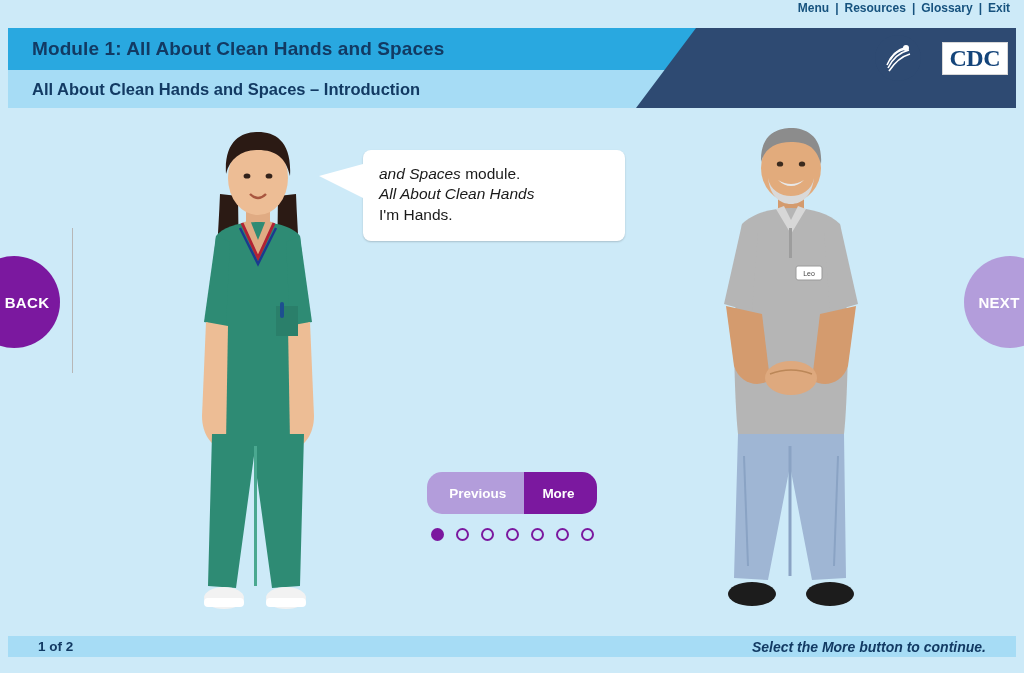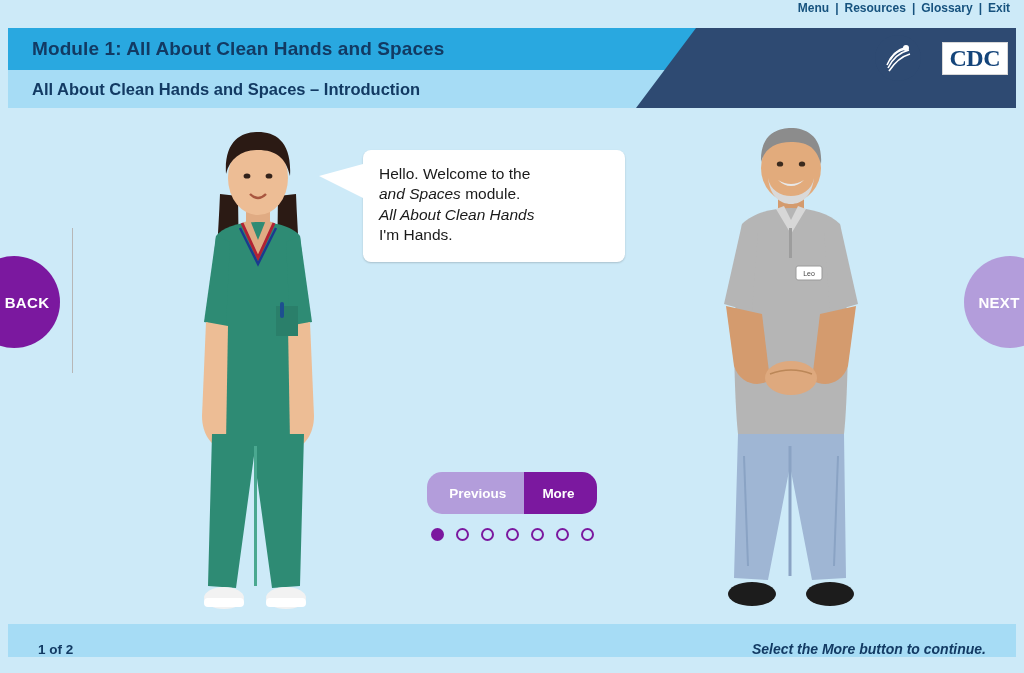--- a/index.html
+++ b/index.html
@@ -264,24 +264,24 @@
   .dot.active {
     background: #7b189f;
   }
 
   
   .footer {
     position: absolute;
     left: 8px;
     right: 8px;
     bottom: 16px;
-    height: 33px;
+    height: 21px;
     background: #a6dcf5;
     display: flex;
-    align-items: flex-end;
+    align-items: center;
     justify-content: space-between;
   }
   .footer .pagecount {
     margin-left: 30px;
     font-size: 13.5px;
     font-weight: bold;
     color: #123a63;
   }
   .footer .hint {
     margin-right: 30px;
@@ -420,21 +420,20 @@
       <path d="M46 340 L50 450" stroke="#8aa3c4" stroke-width="2"></path>
       <path d="M140 340 L136 450" stroke="#8aa3c4" stroke-width="2"></path>
 
       <ellipse cx="54" cy="478" rx="24" ry="12" fill="#1c1c1c"></ellipse>
       <ellipse cx="132" cy="478" rx="24" ry="12" fill="#1c1c1c"></ellipse>
     </svg>
   </div>
 
   <div class="bubble">
     <span class="tail"></span>
-    <div>Hello. Welcome to the</div>
     <div><em>and Spaces</em><span> module.</span></div>
     <div><em>All About Clean Hands</em></div>
     <div>I'm Hands.</div>
   </div>
 
   <div class="controls">
     <div class="btn-row">
       <button class="btn btn-prev">Previous</button>
       <button class="btn btn-more">More</button>
     </div>

